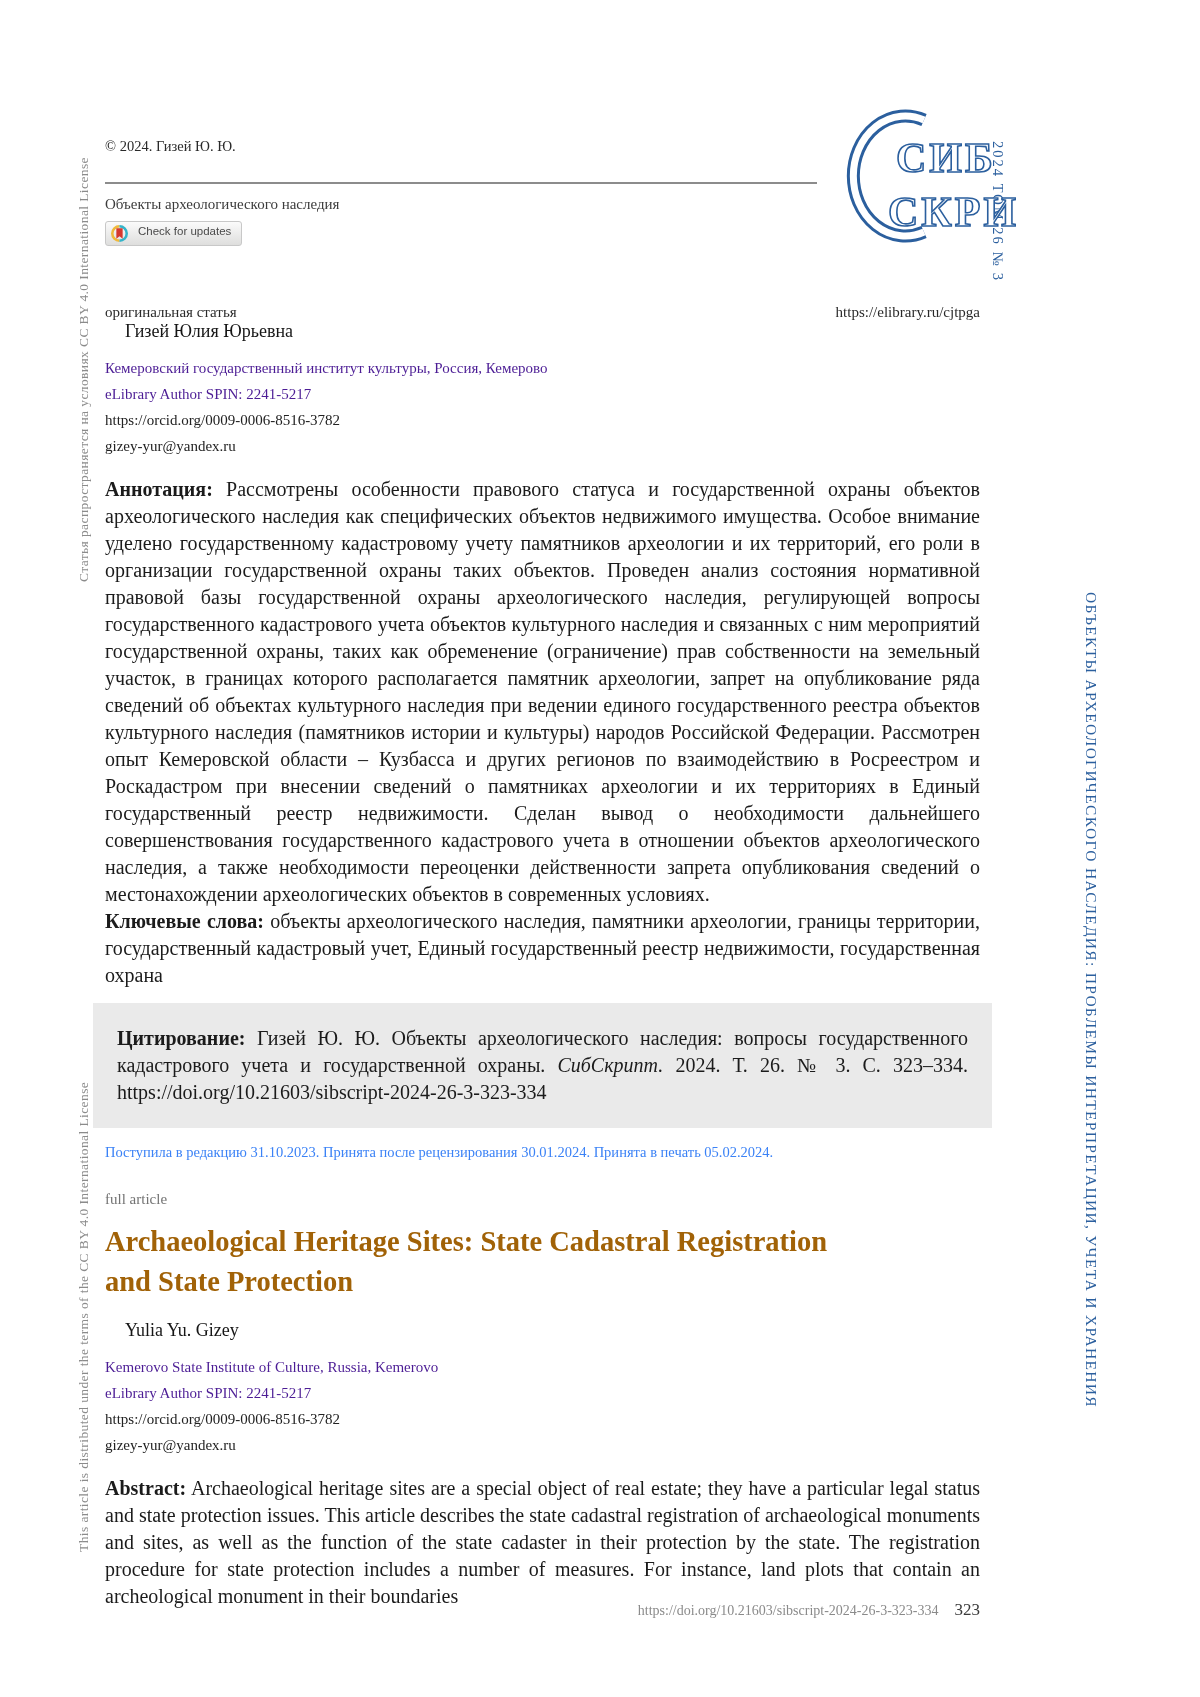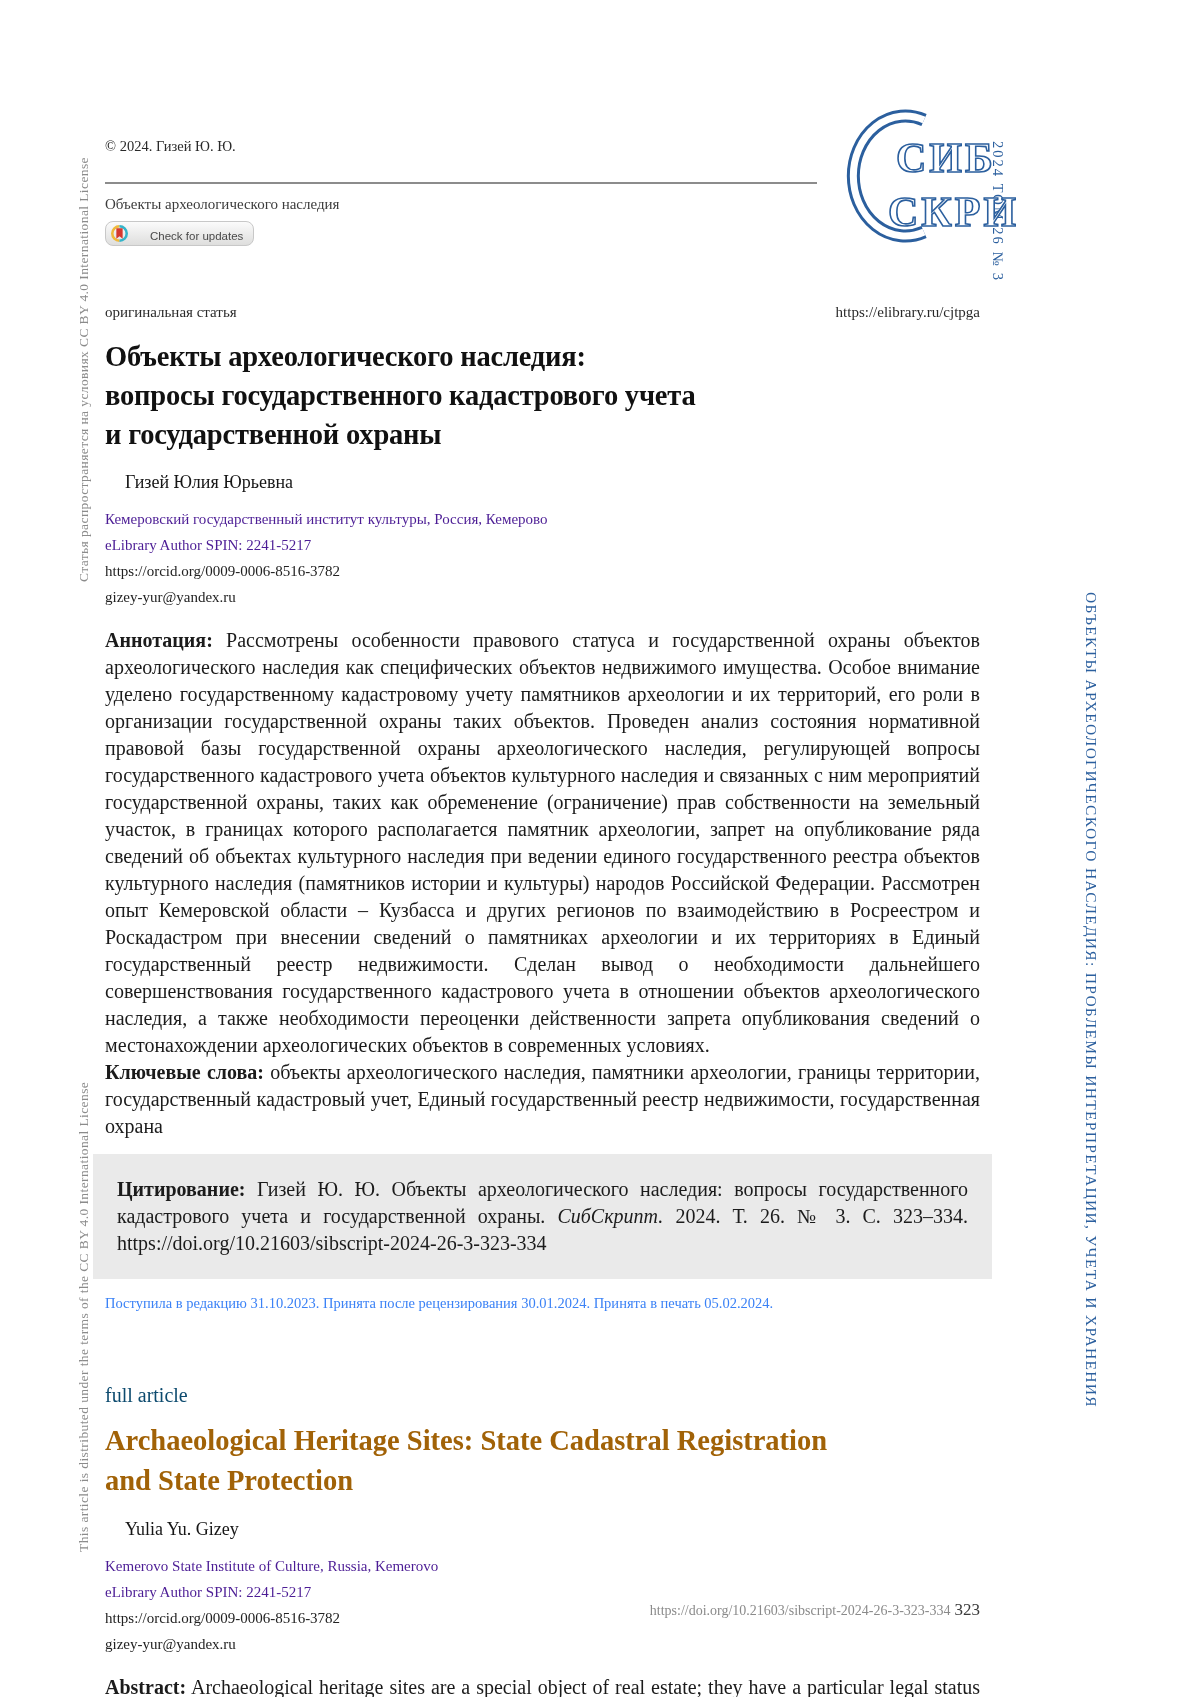--- a/index.html
+++ b/index.html
@@ -21,24 +21,24 @@
     color:#2b5f9e;transform:rotate(90deg);
   }
   .vtext-issue{font-size:14.5px;letter-spacing:2px;}
   .vtext-section{font-size:15.5px;letter-spacing:1.3px;}
   
   .copyright{position:absolute;left:105px;top:138px;font-size:14.5px;color:#2a2a2a;text-align:center;}
   .header-rule{position:absolute;left:105px;top:182px;width:712px;border-top:2px solid #8c8c8c;}
   .running-head{position:absolute;left:105px;top:196px;font-size:15px;color:#3c3c3c;}
   .crossmark{
     position:absolute;left:105px;top:221px;
-    display:inline-flex;align-items:flex-end;gap:22px;
+    display:inline-flex;align-items:flex-start;gap:10px;
     padding:3px 10px 3px 5px;
     background:linear-gradient(#fbfbfb,#dededd);
-    border:1px solid #c8c8c8;border-radius:8px;
+    border:1px solid #c8c8c8;border-radius:3px;
     cursor:pointer;
   }
   .crossmark-label{font-family:"Liberation Sans","DejaVu Sans",sans-serif;font-size:11.5px;color:#4a4a4a;}
   
   .logo{position:absolute;left:826px;top:94px;width:190px;height:162px;}
   
   .main{position:absolute;left:105px;top:300px;width:875px;}
   .type-row{display:flex;justify-content:space-between;align-items:baseline;font-size:15px;margin-top:4px;gap:20px;}
   .type-label{color:#2a2a2a;}
   .type-url{color:#2a2a2a;text-decoration:none;}
@@ -48,27 +48,27 @@
   a.meta-line{display:block;text-decoration:none;color:#222;}
   .para{font-size:20px;line-height:27px;text-align:justify;color:#1b1b1b;}
   .abstract-ru{margin-top:17px;}
   .bold-label{font-weight:700;}
   .citation-box{
     margin:14px -12px 0 -12px;
     padding:10px 12px;
     background:#eaeaea;
   }
   .dates{margin-top:16px;font-size:14.5px;color:#3b82f6;}
-  .full-article{margin-top:72px;font-size:20px;color:#0c4a6e;}
+  .full-article{margin-top:30px;font-size:15px;color:#737373;}
   .title-en{margin:14px 0 18px 0;font-size:28.5px;font-weight:700;line-height:40px;color:#a16207;}
   .abstract-en{margin-top:17px;}
   
   .footer{
     position:absolute;left:105px;top:1600px;width:875px;
-    display:flex;justify-content:flex-end;align-items:baseline;gap:4px;
+    display:flex;justify-content:flex-end;align-items:baseline;gap:16px;
   }
   .footer-doi{font-size:14px;color:#8a8a8a;text-decoration:none;}
   .footer-page{font-size:17px;color:#3a3a3a;}
 </style>
 </head>
 <body>
 
 <div class="page">
 
   <div class="vtext vtext-license" style="left:76px;top:582px;">Статья распространяется на условиях CC BY 4.0 International License</div>
@@ -101,25 +101,20 @@
     </svg>
   </div>
 
   <div class="main">
 
     <div class="type-row">
       <span class="type-label">оригинальная статья</span>
       <a class="type-url" href="#">https://elibrary.ru/cjtpga</a>
     </div>
 
-    <h1 class="title-ru" style="margin-block:16px 18px;">
-      <div>Объекты археологического наследия:</div>
-      <div>вопросы государственного кадастрового учета</div>
-      <div>и государственной охраны</div>
-    </h1>
 
     <div class="author-name">Гизей Юлия Юрьевна</div>
     <div class="meta-line">Кемеровский государственный институт культуры, Россия, Кемерово</div>
     <div class="meta-line">eLibrary Author SPIN: 2241-5217</div>
     <a class="meta-line" href="#">https://orcid.org/0009-0006-8516-3782</a>
     <a class="meta-line" href="#">gizey-yur@yandex.ru</a>
 
     <p class="para abstract-ru" style="margin:17px 0 0 0;">
       <span class="bold-label">Аннотация:</span><span> Рассмотрены особенности правового статуса и государственной охраны объектов археологического наследия как специфических объектов недвижимого имущества. Особое внимание уделено государственному кадастровому учету памятников археологии и их территорий, его роли в организации государственной охраны таких объектов. Проведен анализ состояния нормативной правовой базы государственной охраны археологического наследия, регулирующей вопросы государственного кадастрового учета объектов культурного наследия и связанных с ним мероприятий государственной охраны, таких как обременение (ограничение) прав собственности на земельный участок, в границах которого располагается памятник археологии, запрет на опубликование ряда сведений об объектах культурного наследия при ведении единого государственного реестра объектов культурного наследия (памятников истории и культуры) народов Российской Федерации. Рассмотрен опыт Кемеровской области – Кузбасса и других регионов по взаимодействию в Росреестром и Роскадастром при внесении сведений о памятниках археологии и их территориях в Единый государственный реестр недвижимости. Сделан вывод о необходимости дальнейшего совершенствования государственного кадастрового учета в отношении объектов археологического наследия, а также необходимости переоценки действенности запрета опубликования сведений о местонахождении археологических объектов в современных условиях.</span>
     </p>

